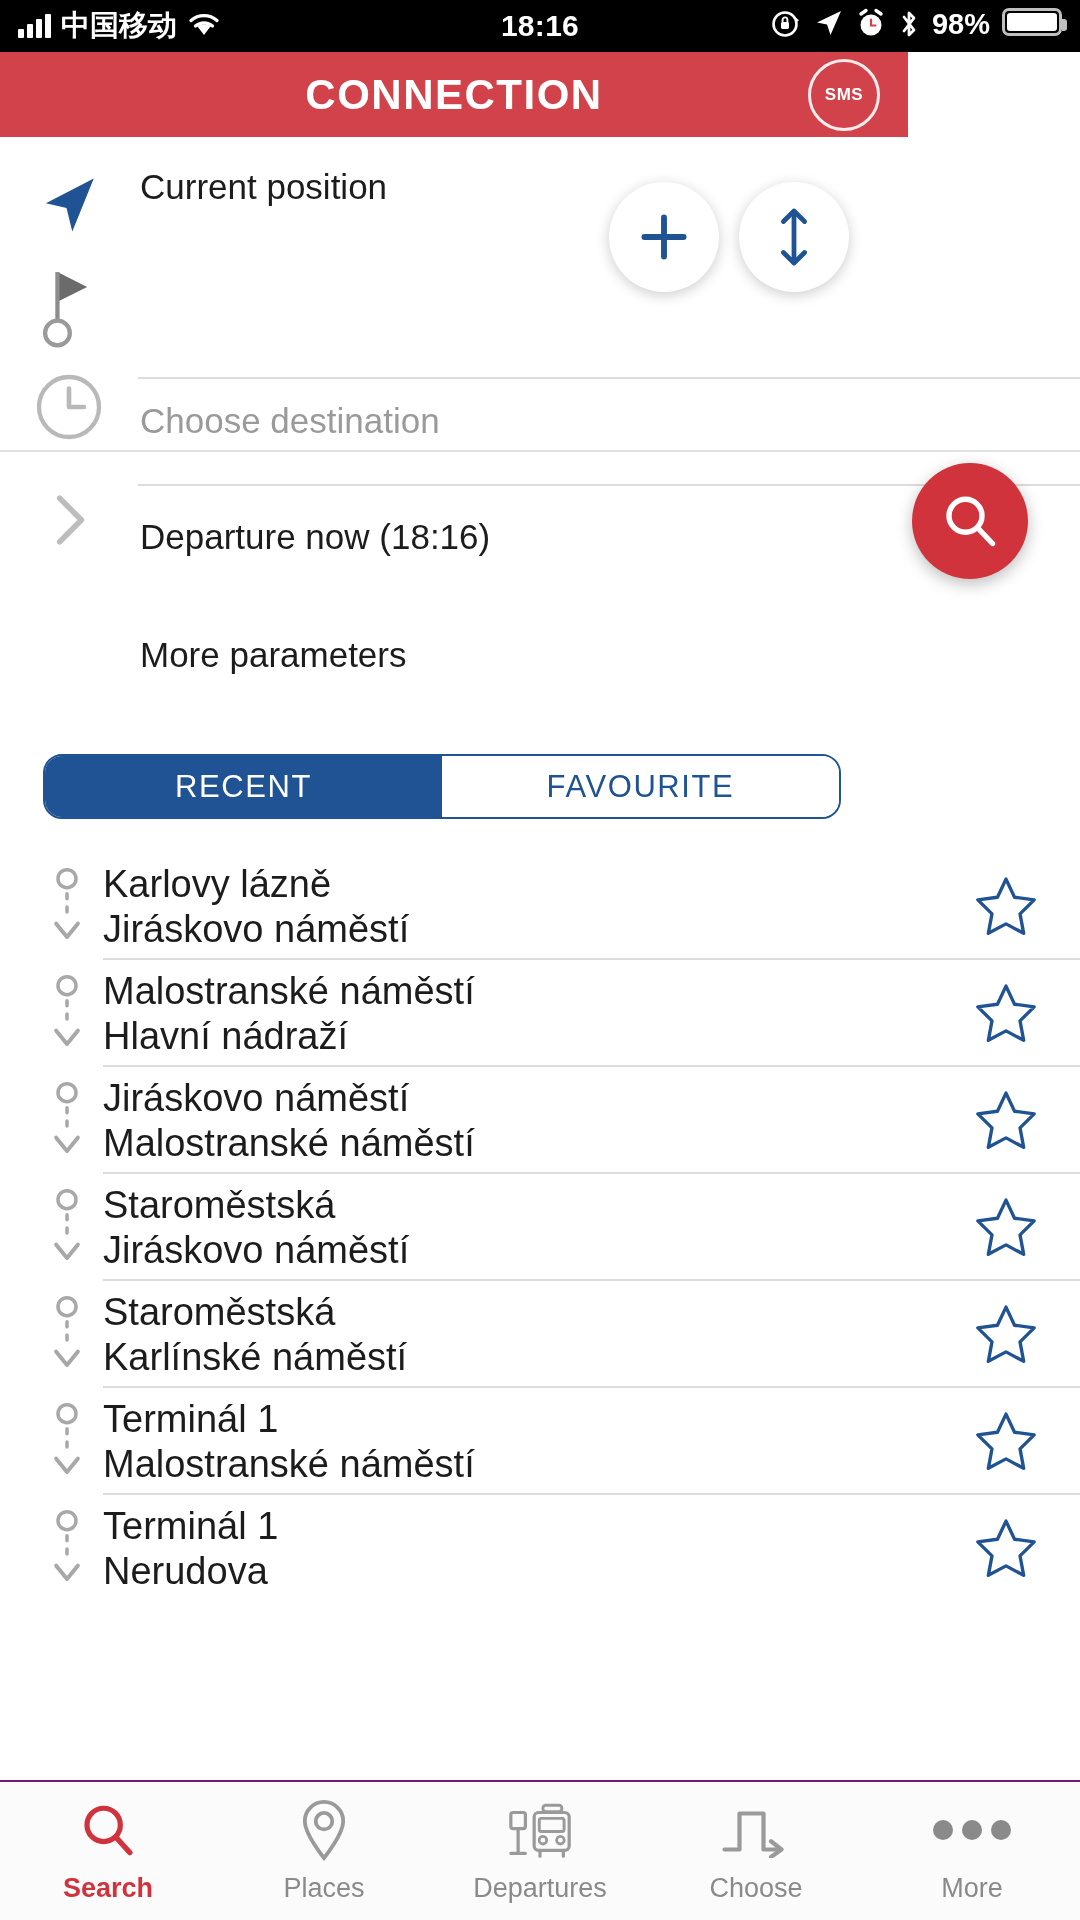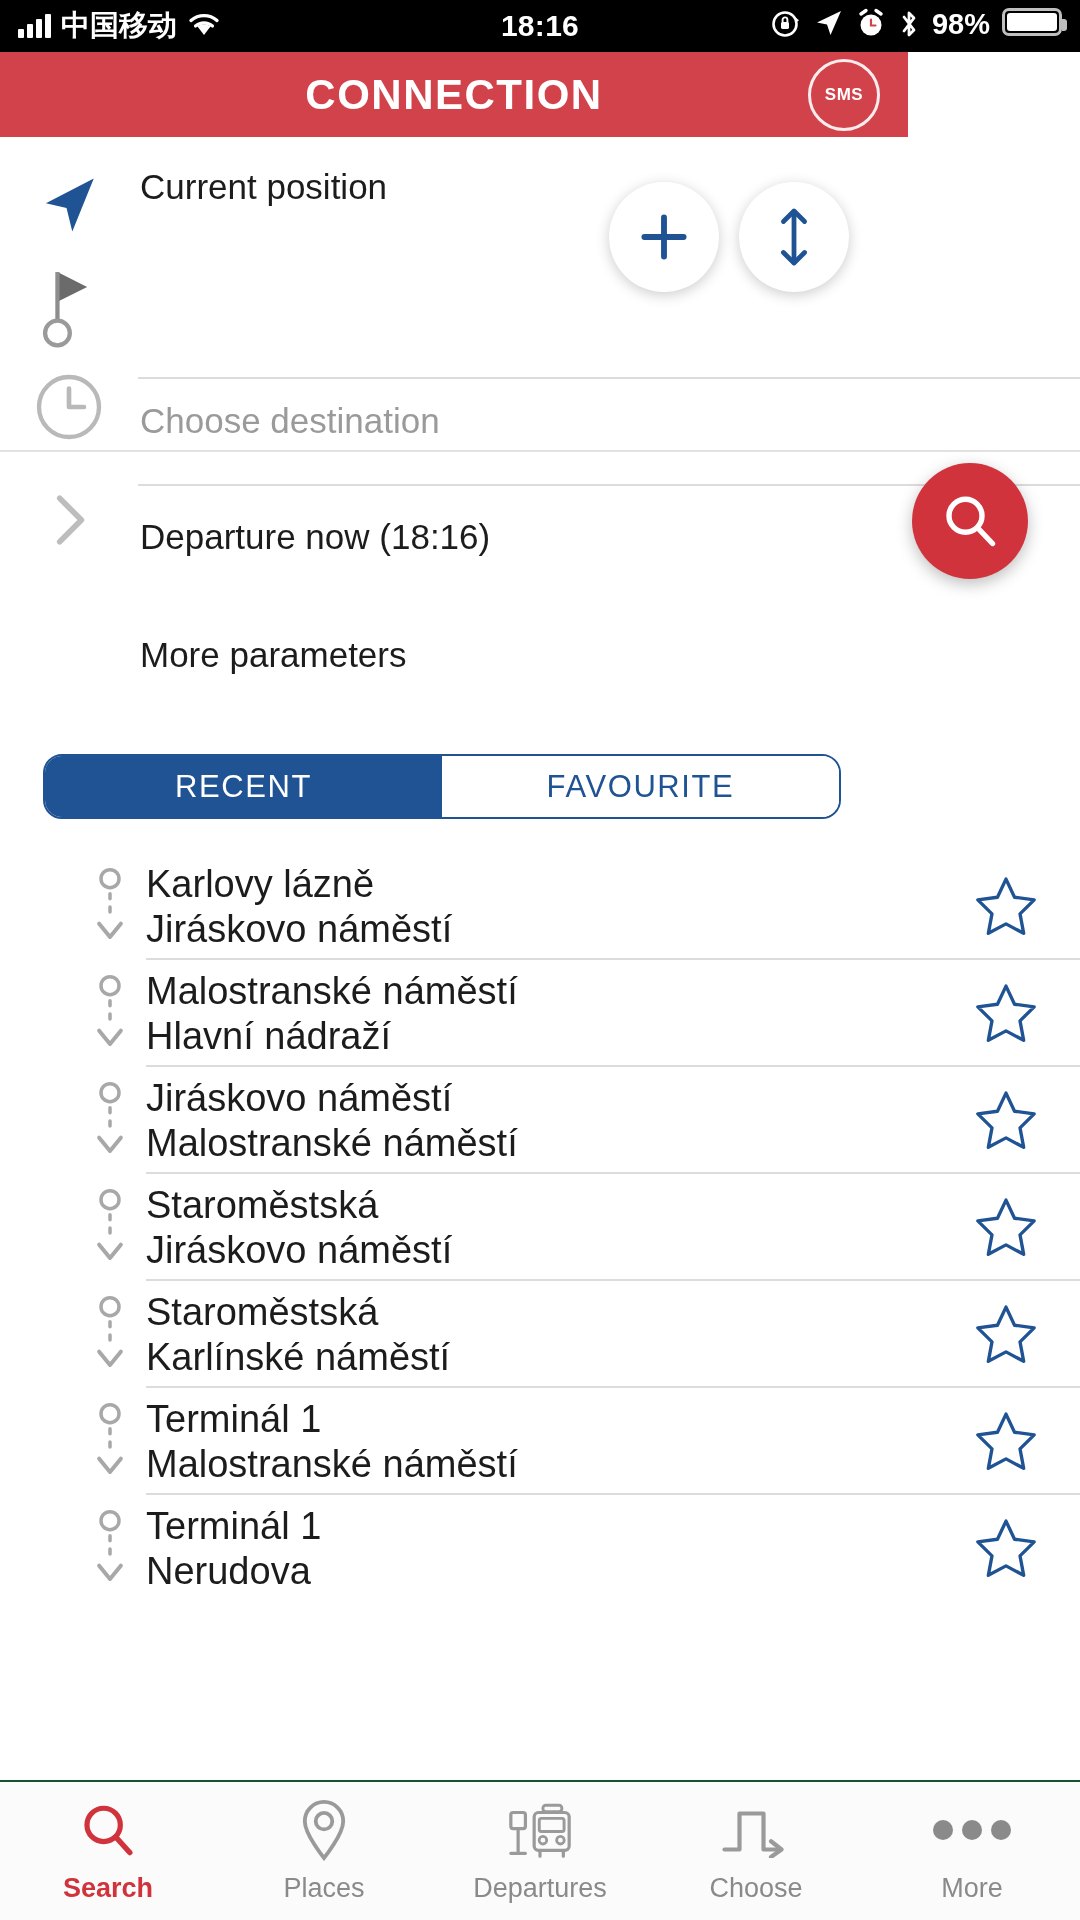--- a/index.html
+++ b/index.html
@@ -83,32 +83,32 @@
     position:absolute; left:43px; top:754px; width:798px; height:65px;
     border:2px solid #1f5394; border-radius:19px; overflow:hidden; display:flex;
   }
   .tab{ flex:1; display:flex; align-items:center; justify-content:center;
         font-size:31px; letter-spacing:1.6px; }
   .tab.active{ background:#1f5394; color:#fff; }
   .tab.inactive{ background:#fff; color:#1f5394; }
 
   
   .list{ position:absolute; top:853px; left:0; width:1080px; }
-  .row{ position:relative; height:107px;margin-left:43px; }
+  .row{ position:relative; height:107px; }
   .row .sep{ position:absolute; left:103px; right:0; bottom:0; height:2px; background:#dcdcdc; }
   .row .names{ position:absolute; left:103px; top:0; }
   .nm{ font-size:38px; color:#1c1c1c; line-height:45px; white-space:nowrap; }
   .nm.first{ padding-top:9px; }
   .star{ position:absolute; right:42px; top:50%; transform:translateY(-50%); }
   .routeicon{ position:absolute; left:47px; top:14px; }
 
   
   .bottomnav{
     position:absolute; bottom:0; left:0; width:1080px; height:140px;
-    background:#fbfbfb; border-top:2px solid #14532d;
+    background:#fbfbfb; border-top:2px solid #701a75;
     display:flex; align-items:center;justify-content:center;
   }
   .nav-item{ flex:1; display:flex; flex-direction:column; align-items:center; gap:12px; }
   .nav-label{ font-size:27px; color:#8a8a8a; }
   .nav-item.active .nav-label{ color:#d0333c; font-weight:600; }
   .nav-ico{ height:62px; display:flex; align-items:center; justify-content:center; }
   .dots{ display:flex; gap:9px; }
   .dots i{ width:20px; height:20px; border-radius:50%; background:#8a8a8a; display:block; }
 </style>
 </head>

